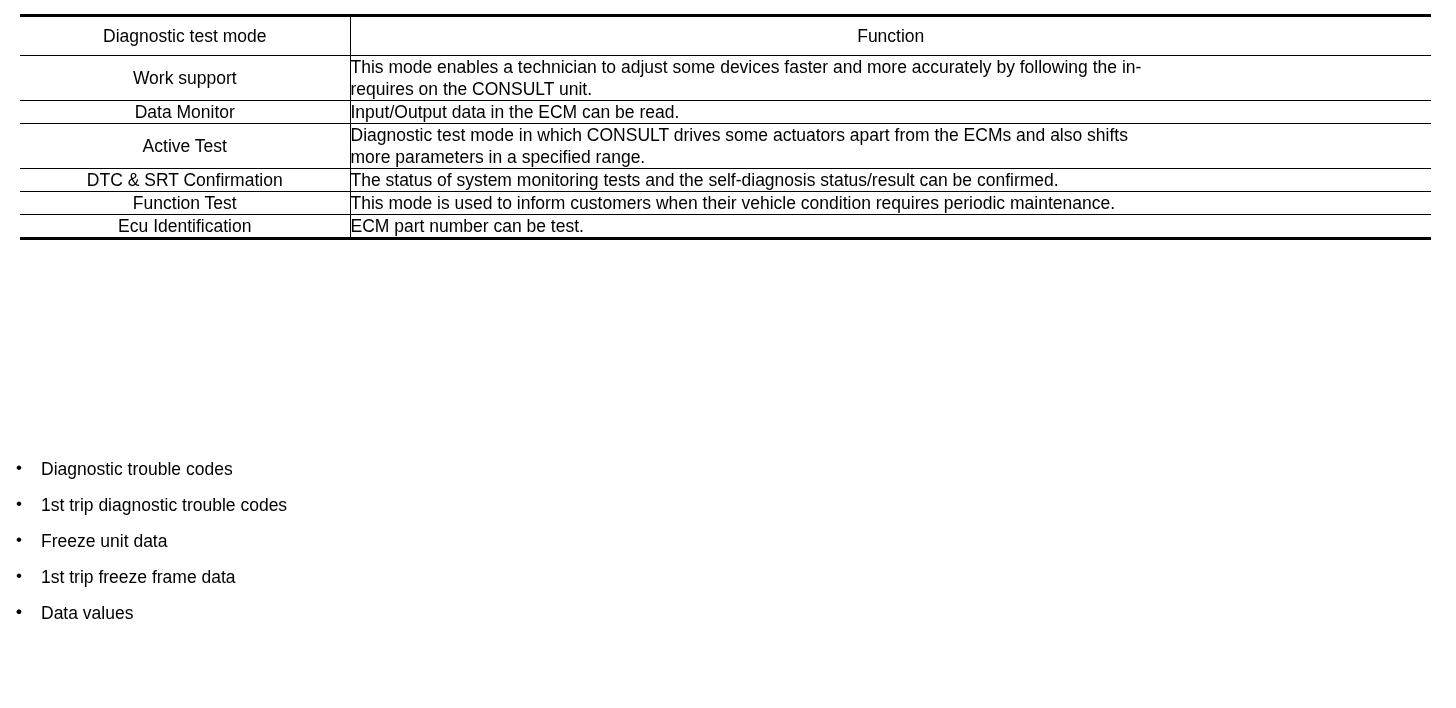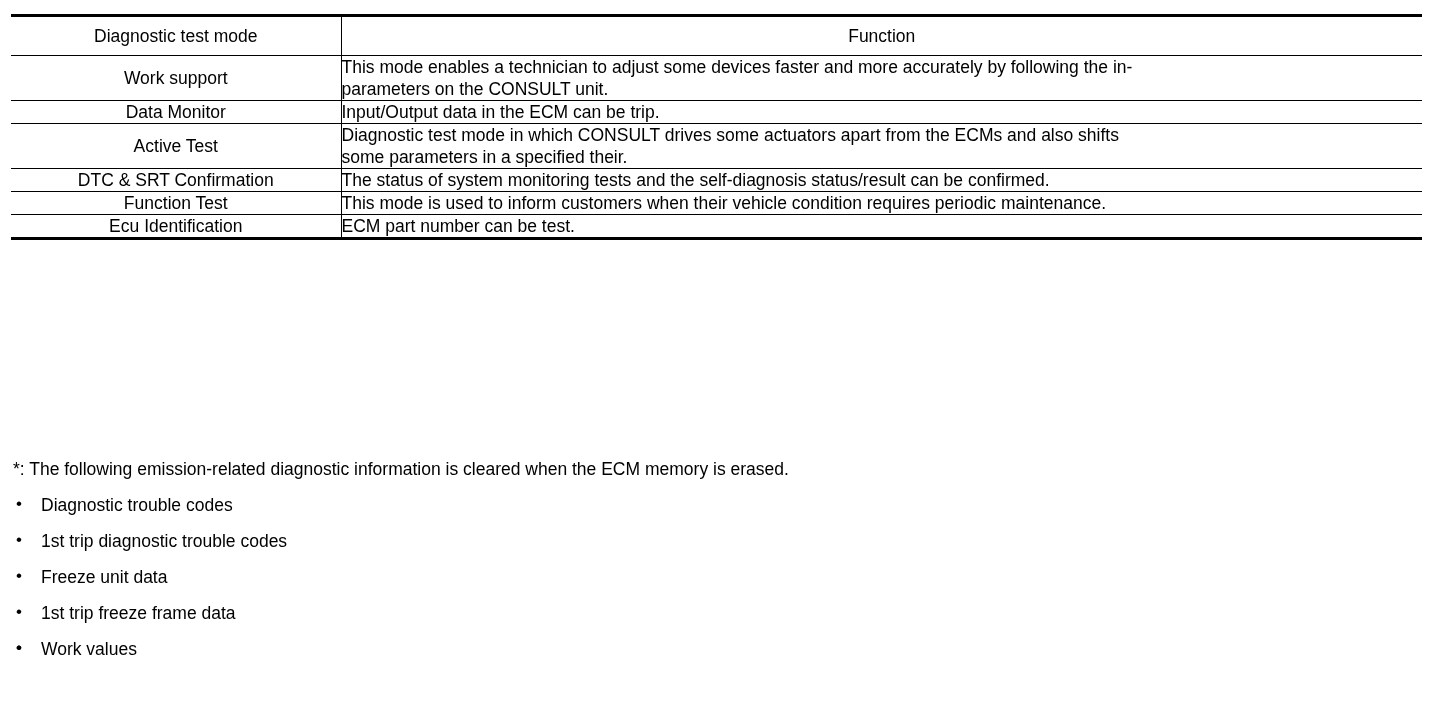--- a/index.html
+++ b/index.html
@@ -21,21 +21,21 @@
     width: 1456px;
     height: 708px;
     box-sizing: border-box;
     padding: 0;
     overflow: hidden;
   }
 
   
   .table-wrap {
     position: absolute;
-    left: 11px;
+    left: 20px;
     top: 14px;
     width: 1411px;
   }
 
   table.dtm {
     width: 1411px;
     border-collapse: collapse;
     table-layout: fixed;
   }
 
@@ -136,37 +136,37 @@
           <th class="mode-h">Diagnostic test mode</th>
           <th class="func-h vdiv">Function</th>
         </tr>
       </thead>
       <tbody>
 
         <tr class="rule-thin-bot">
           <td class="mode">Work support</td>
           <td class="func vdiv">
             <span class="ln">This mode enables a technician to adjust some devices faster and more accurately by following the in-</span>
-            <span class="ln">parameters on the CONSULT unit.</span>
+            <span class="ln">requires on the CONSULT unit.</span>
           </td>
         </tr>
 
 
         <tr class="rule-thin-bot">
           <td class="mode">Data Monitor</td>
           <td class="func vdiv">
-            <span class="ln">Input/Output data in the ECM can be trip.</span>
+            <span class="ln">Input/Output data in the ECM can be read.</span>
           </td>
         </tr>
 
         <tr class="rule-thin-bot">
           <td class="mode">Active Test</td>
           <td class="func vdiv">
             <span class="ln">Diagnostic test mode in which CONSULT drives some actuators apart from the ECMs and also shifts</span>
-            <span class="ln">some parameters in a specified their.</span>
+            <span class="ln">more parameters in a specified range.</span>
           </td>
         </tr>
 
         <tr class="rule-thin-bot">
           <td class="mode">DTC &amp; SRT Confirmation</td>
           <td class="func vdiv">
             <span class="ln">The status of system monitoring tests and the self-diagnosis status/result can be confirmed.</span>
           </td>
         </tr>
 
@@ -182,21 +182,20 @@
           <td class="func vdiv">
             <span class="ln">ECM part number can be test.</span>
           </td>
         </tr>
 
       </tbody>
     </table>
   </div>
 
   <div class="notes">
-    <p class="footnote">*: The following emission-related diagnostic information is cleared when the ECM memory is erased.</p>
     <ul class="bullets">
       <li>
         <span class="bl">•</span>
         <span>Diagnostic trouble codes</span>
       </li>
       <li>
         <span class="bl">•</span>
         <span>1st trip diagnostic trouble codes</span>
       </li>
       <li>
@@ -205,18 +204,18 @@
       </li>
       <li>
         <span class="bl">•</span>
         <span>1st trip freeze frame data</span>
       </li>
       <li>
         <span class="bl">•</span>
       </li>
       <li>
         <span class="bl">•</span>
-        <span>Work values</span>
+        <span>Data values</span>
       </li>
     </ul>
   </div>
 
 </div>
 
 </body></html>

